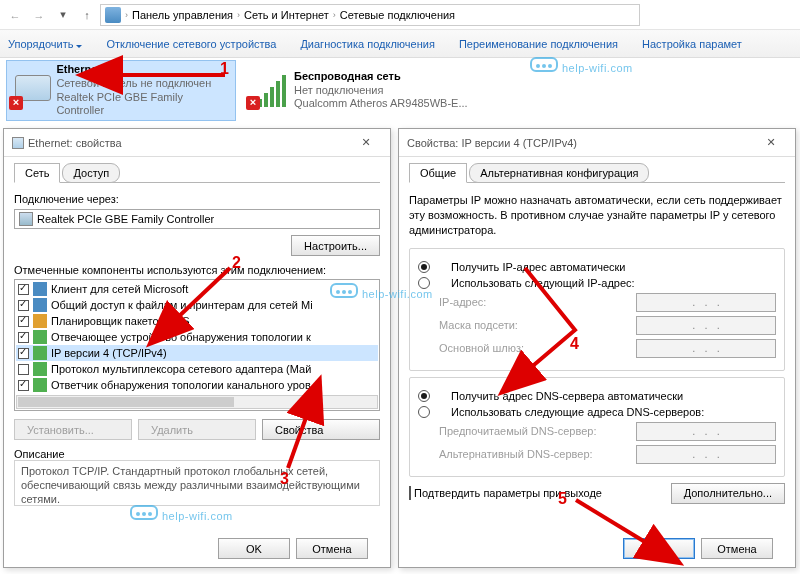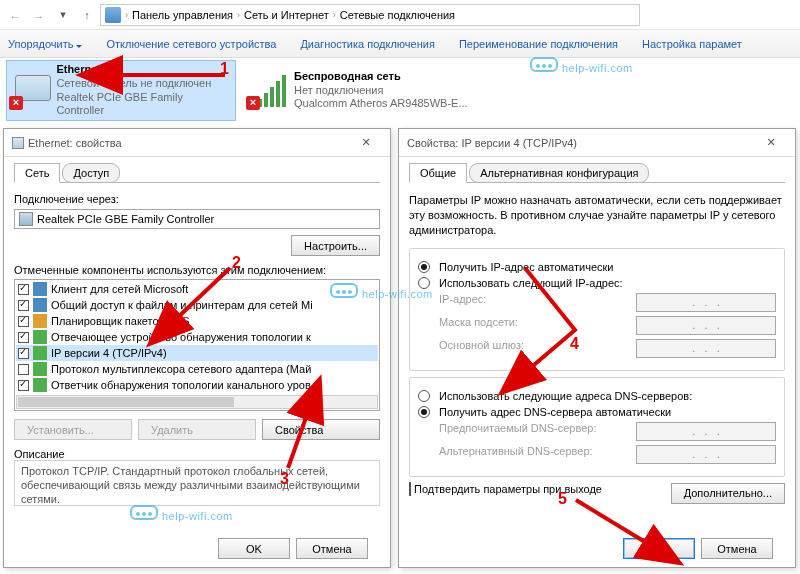--- a/index.html
+++ b/index.html
@@ -45,21 +45,21 @@
   .btn{border:1px solid #a0a0a0;background:linear-gradient(#fdfdfd,#e5e5e5);height:21px;padding:0 12px;cursor:default;display:inline-flex;align-items:center;}
   .btn.dis{background:#efefef;color:#9e9e9e;border-color:#c8c8c8;}
   .btn.def{border:1px solid #2a7ad0;box-shadow:inset 0 0 0 1px #8fc1f0;}
   .lst{border:1px solid #a7a7a7;height:132px;background:#fff;overflow:hidden;padding:1px;}
   .itm{display:flex;align-items:center;gap:4px;height:16px;padding:0 2px;white-space:nowrap;}
   .itm.sel{background:#cce5ff;}
   .ck{width:11px;height:11px;border:1px solid #555;background:#fff;position:relative;}
   .ck.c::after{content:"✓";position:absolute;top:-3px;left:0;font-size:10px;color:#1a1a1a;}
   .ic{width:14px;height:14px;display:inline-block;}
   .grp{border:1px solid #d3d3d3;border-radius:2px;padding:8px;margin:6px 0;position:relative;}
-  .ro{display:flex;align-items:flex-start;gap:9px;margin:4px 0;}
+  .ro{display:flex;align-items:center;gap:21px;margin:4px 0;}
   .rad{width:12px;height:12px;border:1px solid #555;border-radius:50%;display:inline-flex;align-items:center;justify-content:center;}
   .rad.c::after{content:"";width:6px;height:6px;background:#1a1a1a;border-radius:50%;}
   .ipf{border:1px solid #a7a7a7;height:19px;width:140px;background:#fff;margin-left:auto;display:flex;align-items:center;justify-content:space-evenly;color:#888;}
   .ipf.dis{background:#f3f3f3;}
   .lbl-dis{color:#9e9e9e;margin-left:21px;}
   .dbtns{position:absolute;right:22px;bottom:8px;display:flex;gap:6px;}
   .desc{border:1px solid #d3d3d3;padding:4px 6px;height:46px;color:#555;line-height:1.25;overflow:hidden;}
   .scrl{height:14px;border:1px solid #ccc;background:#f0f0f0;margin-top:2px;position:relative;}
   .scrl::before{content:"";position:absolute;left:1px;top:1px;height:10px;width:60%;background:#cdcdcd;}
   
@@ -227,26 +227,26 @@
           <span class="lbl-dis">Маска подсети:</span>
           <span class="ipf dis">. &nbsp; . &nbsp; .</span>
         </div>
       <div class="ro">
           <span class="lbl-dis">Основной шлюз:</span>
           <span class="ipf dis">. &nbsp; . &nbsp; .</span>
         </div>
     </div>
     <div class="grp">
       <div class="ro">
+          <span class="rad c"></span>
+          <span>Получить адрес DNS-сервера автоматически</span>
+        </div>
+      <div class="ro">
           <span class="rad"></span>
           <span>Использовать следующие адреса DNS-серверов:</span>
-        </div>
-      <div class="ro">
-          <span class="rad c"></span>
-          <span>Получить адрес DNS-сервера автоматически</span>
         </div>
       <div class="ro">
           <span class="lbl-dis">Предпочитаемый DNS-сервер:</span>
           <span class="ipf dis">. &nbsp; . &nbsp; .</span>
         </div>
       <div class="ro">
           <span class="lbl-dis">Альтернативный DNS-сервер:</span>
           <span class="ipf dis">. &nbsp; . &nbsp; .</span>
         </div>
     </div>

